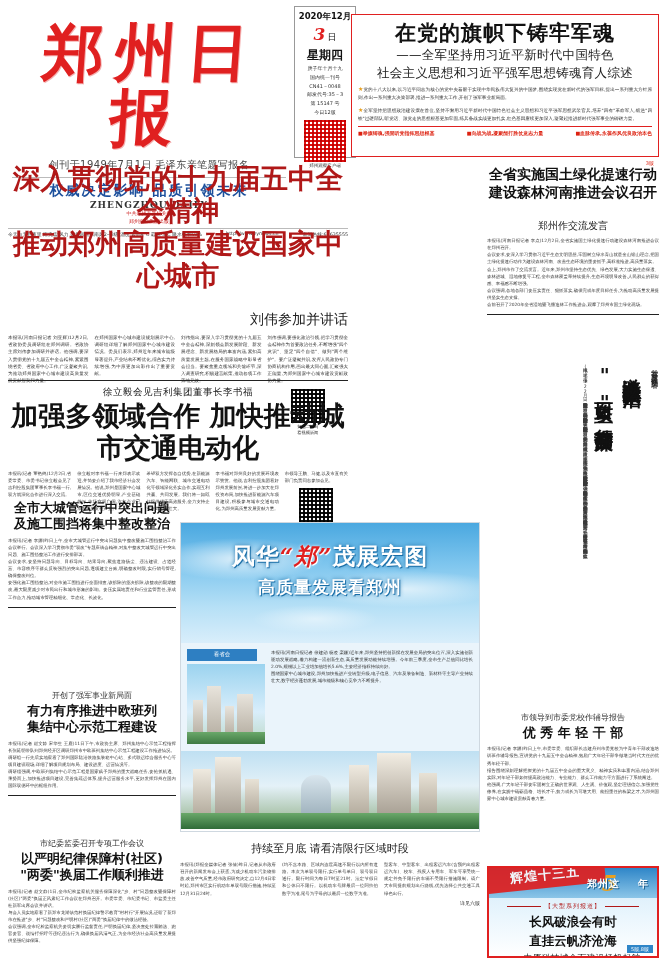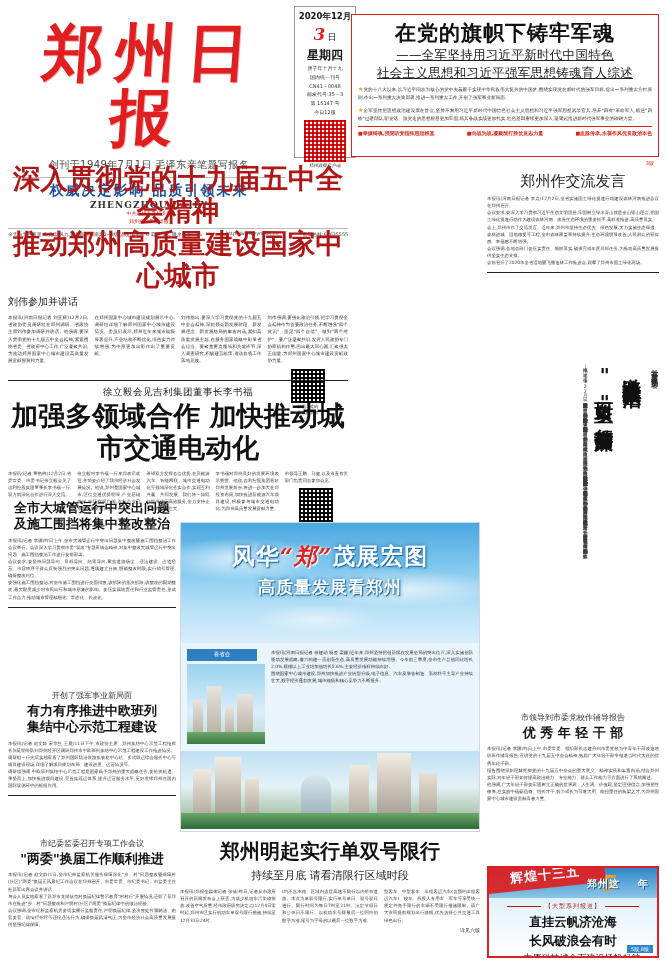--- a/index.html
+++ b/index.html
@@ -71,60 +71,60 @@
     position: absolute; left: 351px; top: 14px; width: 308px; height: 143px;
     border: 1.5px solid #e02020; background: #fff; padding: 4px 6px;
   }
   .promo-title {
     text-align: center; font-size: 21px; font-weight: bold; color: #111;
     letter-spacing: 1px; line-height: 1.15; margin-top: 2px;
     font-family: "DejaVu Sans", "Liberation Sans", sans-serif;
   }
   .promo-sub {
     text-align: center; font-size: 12.5px; color: #222; line-height: 1.25;
-    margin-top: 2px; letter-spacing: .3px; text-decoration: underline;
+    margin-top: 2px; letter-spacing: .3px;
   }
   .promo-body { font-size: 4.6px; color: #333; line-height: 1.6; margin-top: 4px; text-align: justify; }
   .promo-star { color: #e8a020; font-size: 6px; }
   .promo-foot {
     margin-top: 4px; border-top: 1px solid #e02020; padding-top: 3px;
     display: flex; justify-content: space-between;
     font-size: 5px; color: #d21; font-weight: bold;
   }
   .promo-pageno { position: absolute; right: 4px; bottom: -10px; font-size: 5px; color: #d21; }
 
   
   .lead { margin-top: 4px; position: relative; width: 340px; }
   .lead-kicker { text-align: center; font-size: 11.5px; color: #222; margin-bottom: 2px; letter-spacing: .5px;}
   .lead-title {
     text-align: center; font-size: 27.5px; font-weight: bold; color: #b01818;
     line-height: 1.18; letter-spacing: 0px;
   }
-  .lead-byline { text-align: left; font-size: 10px; color: #222; margin-top: 3px; }
+  .lead-byline { text-align: right; font-size: 14px; color: #222; margin-top: 19px; }
   .lead-cols { display: flex; gap: 6px; margin-top: 5px; }
   .lead-col { flex: 1; font-size: 4.5px; line-height: 1.62; color: #333; text-align: justify; }
 
   
   .bt { font-size: 4.4px; line-height: 1.62; color: #3a3a3a; text-align: justify; }
 
   
   .divider { border-top: 1.5px solid #222; margin: 6px 0 5px 0; width: 340px; }
   .s2-kicker { text-align: center; font-size: 9.5px; color: #222;
     font-family: "DejaVu Serif","Liberation Serif",serif; letter-spacing: .5px; }
   .s2-title { text-align: center; font-size: 27px; font-weight: bold; color: #111;
     line-height: 1.2; margin-top: 1px; letter-spacing: 0px; }
   .s2-cols { display: flex; gap: 6px; margin-top: 5px; }
   .s2-col { flex: 1; }
 
   
   .rcol {
     position: absolute; left: 487px; top: 166px; width: 172px;
   }
   .rtitle { text-align: center; font-size: 14px; font-weight: bold; color: #111; line-height: 1.25; }
-  .rsub { text-align: center; font-size: 15px; color: #222; margin-top: 6px; }
+  .rsub { text-align: center; font-size: 10px; color: #222; margin-top: 18px; }
 
   
   .vblock {
     position: absolute; left: 487px; top: 364px; width: 172px; height: 240px;
     display: flex; flex-direction: row-reverse; justify-content: flex-start;
     gap: 2px;
   }
   .vtext {
     writing-mode: vertical-rl; text-orientation: upright;
     font-size: 7px; color: #222; letter-spacing: 1px; line-height: 1.6;
@@ -343,20 +343,22 @@
           <div class="qr-sm">
               <div class="qrimg"></div>
             </div>
           <div class="qr-cap2">扫描二维码<br>看视频新闻</div>
         </div>
       </div>
     </div>
   </div>
 
   <div class="rcol">
+    <div class="rtitle">全省实施国土绿化提速行动</div>
+    <div class="rtitle">建设森林河南推进会议召开</div>
     <div class="rsub">郑州作交流发言</div>
     <div class="bt" style="margin-top:4px">本报讯(河南日报记者 李点)12月2日,全省实施国土绿化提速行动建设森林河南推进会议在郑州召开。</div>
     <div class="bt">会议要求,要深入学习贯彻习近平生态文明思想,牢固树立绿水青山就是金山银山理念,把国土绿化提速行动作为建设森林河南、改善生态环境的重要抓手,高标准推进,高质量落实。</div>
     <div class="bt">会上,郑州市作了交流发言。近年来,郑州市坚持生态优先、绿色发展,大力实施生态保遗、森林进城、湿地修复等工程,全市森林覆盖率持续提升,生态环境明显改善,人民群众的获得感、幸福感不断增强。</div>
     <div class="bt">会议强调,各地各部门要压实责任、狠抓落实,确保完成年度目标任务,为推动高质量发展提供坚实生态支撑。</div>
     <div class="bt">会前召开了2020年全省湿地暨飞播造林工作推进会,观摩了郑州市国土绿化现场。</div>
     <div class="divider" style="width:172px;margin-top:6px"></div>
   </div>
 
   <div class="vblock">
@@ -380,20 +382,21 @@
     <div class="ls-title">有力有序推进中欧班列</div>
     <div class="ls-title">集结中心示范工程建设</div>
     <div class="bt" style="margin-top:4px">本报讯(记者 赵文静 宋华生 王鹿)11日下午,市政协主席、郑州集结中心示范工程指挥长张延明带队到郑州经开区调研郑州市中欧班列集结中心示范工程建设工作推进情况。</div>
     <div class="bt">调研组一行先后实地察看了郑州国际陆港铁路集装箱中心站、多式联运综合服务中心等项目建设现场,详细了解项目规划布局、建设进度、运营情况等。</div>
     <div class="bt">调研组强调,中欧班列集结中心示范工程是国家赋予郑州的重大战略任务,要抢抓机遇、乘势而上,加快推进项目建设,完善集疏运体系,提升运营服务水平,更好发挥郑州在国内国际双循环中的枢纽作用。</div>
     <div class="ls-rule"></div>
   </div>
 
   <div class="lstory" style="top:838px">
     <div class="ls-kicker">市纪委监委召开专项工作会议</div>
+    <div class="ls-title">以严明纪律保障村(社区)</div>
     <div class="ls-title">"两委"换届工作顺利推进</div>
     <div class="bt" style="margin-top:4px">本报讯(记者 赵文静)1日,全市纪检监察机关服务保障深化"乡、村"问题整改暨保障村(社区)"两委"换届正风肃纪工作会议在郑州召开。市委常委、市纪委书记、市监委主任杜新军出席会议并讲话。</div>
     <div class="bt">与会人员实地察看了新郑市龙湖镇范村换届纪律警示教育"村村行"开展情况,还听了新郑市在推进"乡、村"问题整改和严明村(社区)"两委"换届纪律中的做法经验。</div>
     <div class="bt">会议强调,全市纪检监察机关要切实履行监督责任,严明换届纪律,坚决查处拉票贿选、跑官要官、说情打招呼等违纪违法行为,确保换届风清气正,为全市经济社会高质量发展提供坚强纪律保障。</div>
   </div>
 
   <div class="feature">
     <div class="feat-sky">
       <div class="feat-t1">
         <span>风华</span><span class="feat-zheng">“<span>郑</span>”</span><span>茂展宏图</span>
@@ -422,21 +425,20 @@
       <div style="position:absolute;bottom:14px;left:64px;width:14px;height:36px;background:linear-gradient(180deg,#e8e2d6,#b0a89a)"></div>
       <div style="position:absolute;bottom:14px;left:120px;width:30px;height:40px;background:linear-gradient(180deg,#d9e6ee,#9fb2bd);border-radius:14px 14px 0 0"></div>
       <div style="position:absolute;bottom:14px;left:168px;width:20px;height:50px;background:linear-gradient(180deg,#efeae0,#b4ac9e)"></div>
       <div style="position:absolute;bottom:14px;left:196px;width:34px;height:62px;background:linear-gradient(180deg,#f2ede3,#a8a094)"></div>
       <div style="position:absolute;bottom:14px;left:238px;width:18px;height:42px;background:linear-gradient(180deg,#e8e2d6,#b0a89a)"></div>
       <div style="position:absolute;bottom:0;left:0;width:100%;height:16px;background:linear-gradient(180deg,#6aa86a,#2f6b38)"></div>
     </div>
   </div>
 
   <div class="bc">
-    <div class="bc-title">郑州明起实行单双号限行</div>
     <div class="bc-sub">持续至月底 请看清限行区域时段</div>
     <div class="bc-cols">
       <div class="bc-col bt">本报讯(郑报全媒体记者 张倩)昨日,记者从市政府召开的新闻发布会上获悉,为减少机动车污染物排放,改善空气质量,经市政府研究决定,自12月4日零时起,郑州市区实行机动车单双号限行措施,持续至12月31日24时。</div>
       <div class="bc-col bt">(均不含本路、区域内连霍高速不限行以内所有道路。本次为单双号限行,实行单号单日、双号双日通行。限行时间为每日7时至21时。法定节假日和公休日不限行。以机动车号牌最后一位阿拉伯数字为准,尾号为字母的以最后一位数字为准。</div>
       <div class="bc-col bt">
         <span>型客车、中型客车、出租客运汽车(含预约出租客运汽车)、校车、残疾人专用车、军车等享受统一规定并免予限行的车辆不受限行措施限制。请广大市民提前规划出行路线,优先选择公共交通工具绿色出行。</span>
         <div style="text-align:right;font-size:5px;color:#333;margin-top:2px">详见六版</div>
       </div>
     </div>
   </div>
@@ -451,19 +453,19 @@
 
   <div class="adbox">
     <div class="ad-banner">
       <div class="ad-banner-red">辉煌十三五</div>
       <div class="ad-big5">5</div>
       <div class="ad-banner-txt"><span>郑州这</span><span style="margin-left:18px">年</span></div>
     </div>
     <div class="ad-tag">
       <span class="ad-tag-line"></span><span>【<span>大型系列报道</span>】</span><span class="ad-tag-line"></span>
     </div>
+    <div class="ad-t1">长风破浪会有时</div>
     <div class="ad-t1">直挂云帆济沧海</div>
-    <div class="ad-t1">长风破浪会有时</div>
     <div class="ad-t2">——中原科技城全面建设扬帆起航</div>
     <div class="ad-page">5版,8版</div>
   </div>
 
 </div>
 
 </body></html>

